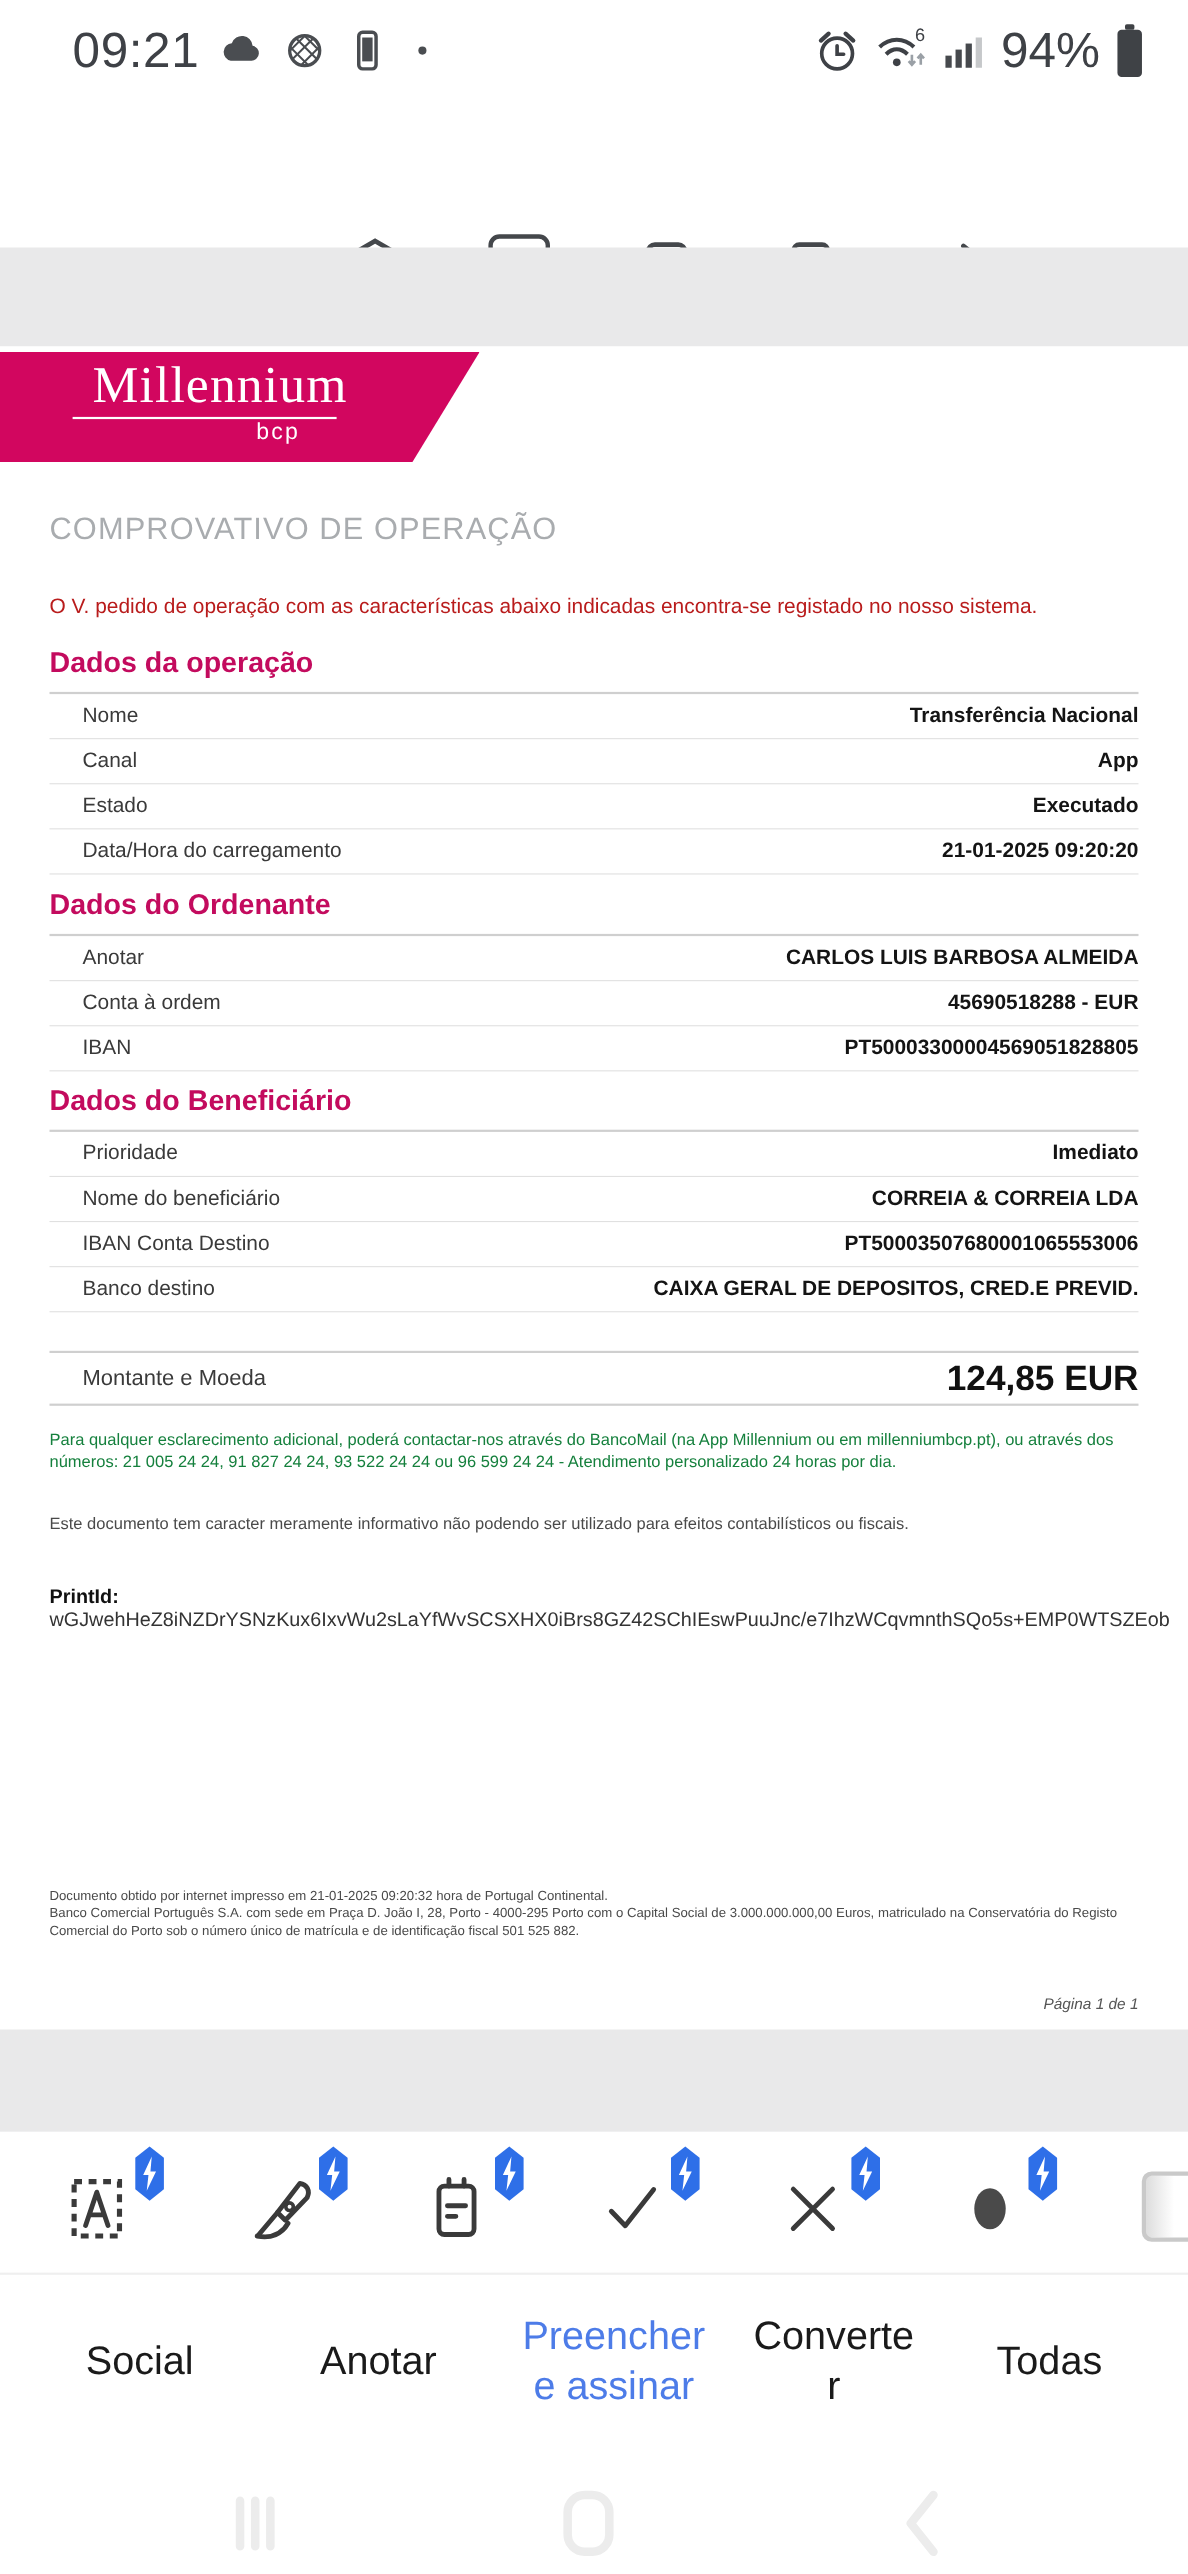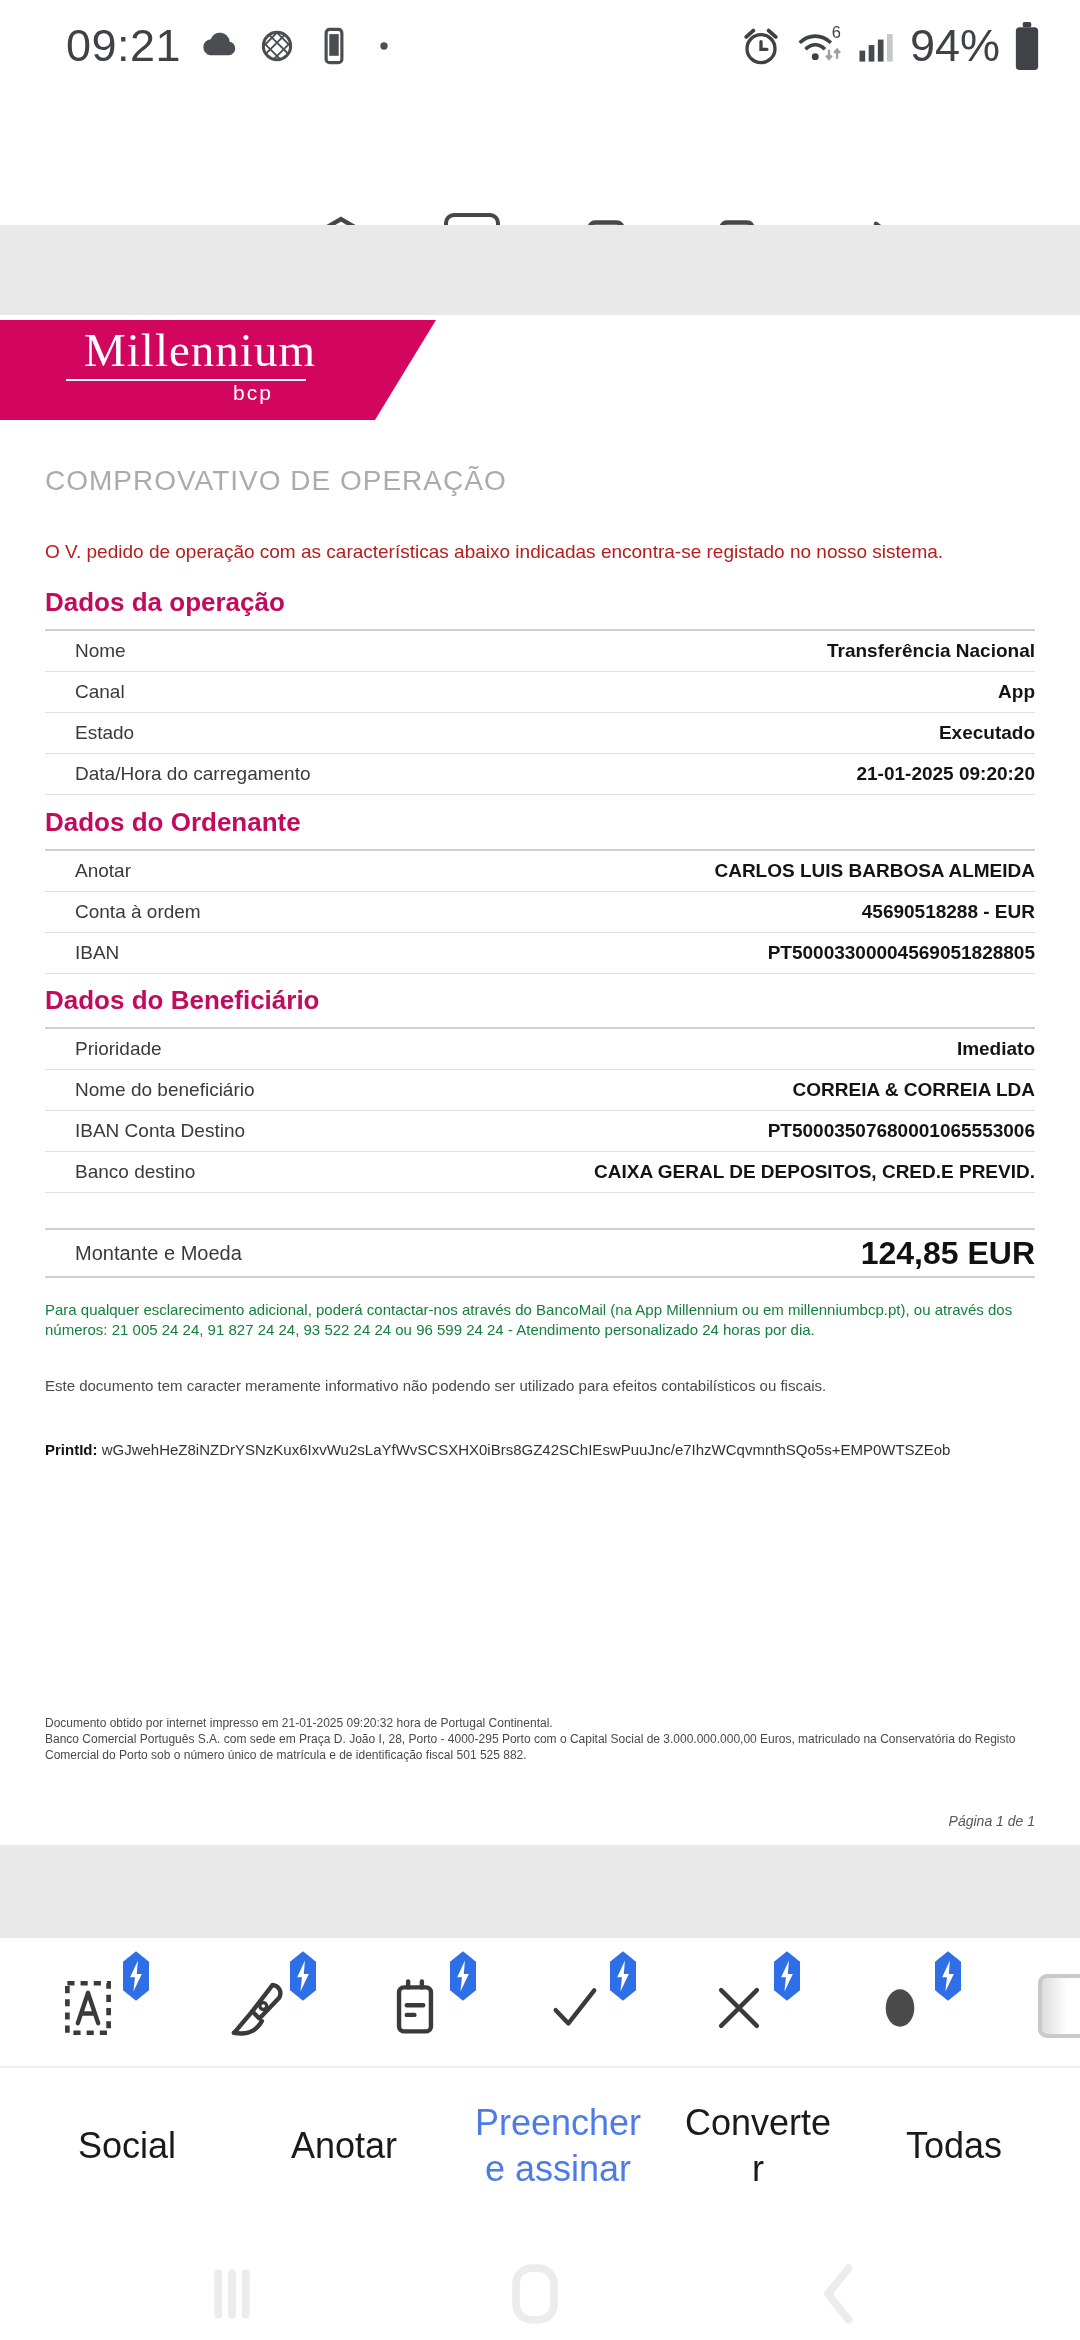--- a/index.html
+++ b/index.html
@@ -45,21 +45,21 @@
   .row-value { font-size:19px; font-weight:bold; color:#141414; }
 
   .amount-row { position:absolute; left:45px; top:913px; width:990px; height:50px;
     border-top:2px solid #CFCFCF; border-bottom:2px solid #CFCFCF;
     display:flex; justify-content:space-between; align-items:center; padding-left:30px; }
   .amount-label { font-size:20px; color:#3A3A3A; }
   .amount-value { font-size:32px; font-weight:bold; color:#111; }
 
   .doc-contact    { position:absolute; left:45px; top:985px;  width:990px; font-size:15px; line-height:1.35; color:#15803d; }
   .doc-disclaimer { position:absolute; left:45px; top:1062px; width:990px; font-size:15px; color:#4A4A4A; }
-  .doc-printid    { position:absolute; left:45px; top:1126px; width:990px; font-size:15px; color:#333; }
+  .doc-printid    { position:absolute; left:45px; top:1126px; width:990px; font-size:18px; color:#333; }
   .doc-printid b  { color:#111; }
   .doc-fineprint  { position:absolute; left:45px; top:1400px; width:990px; font-size:12px; line-height:1.35; color:#4A4A4A; }
   .doc-page-num   { position:absolute; left:45px; top:1498px; width:990px; text-align:right;
     font-size:14px; font-style:italic; color:#555; }
 
   
   .bottom-bar { position:absolute; top:1938px; left:0; width:1080px; height:402px; background:#fff; }
   .btool { position:absolute; top:1972px; transform:translateX(-50%); width:80px; height:72px;
     display:flex; align-items:center; justify-content:center; color:#3A3A3A; }
   .badge { position:absolute; top:1950px; width:32px; height:52px; }

